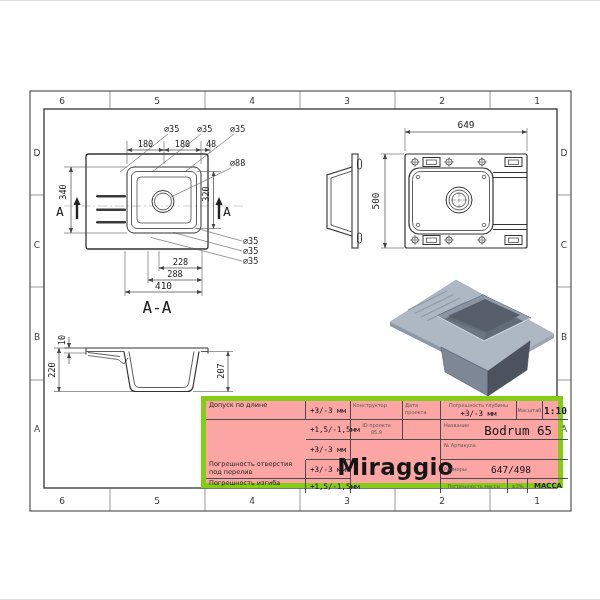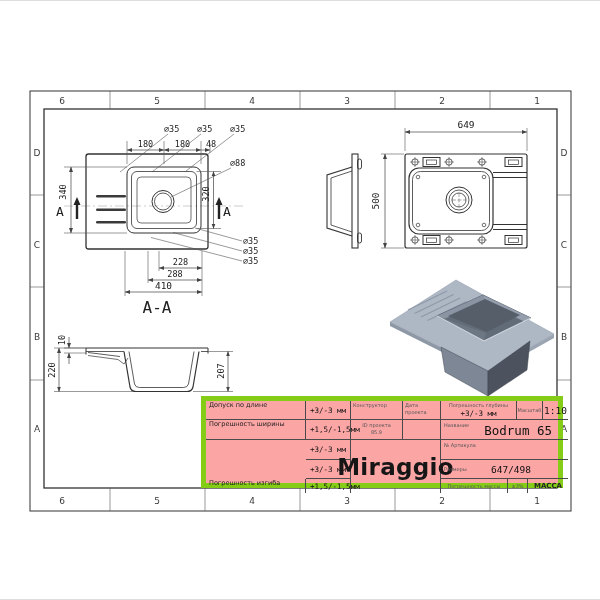--- a/index.html
+++ b/index.html
@@ -301,42 +301,42 @@
     <polygon points="448,315 485,298 520,314 487,331" fill="#565e6a"></polygon>
     <polygon points="437,315 484,340 486,332 443,317" fill="#6d7683"></polygon>
     <polyline points="531,317 484,340 437,315" fill="none" stroke="#cfd6df" stroke-width="1.2"></polyline>
   </g>
 </svg>
 
 <div class="tblock">
 
   <div class="cell bR bB tol-label" style="left:0;top:0;width:100px;height:19px;">Допуск по длине</div>
   <div class="cell bR bB tol-value" style="left:100px;top:0;width:45px;height:19px;">+3/-3 мм</div>
-  <div class="cell bR bB tol-label" style="left:0;top:19px;width:100px;height:20px;">Погрешность ширины</div>
   <div class="cell bR bB tol-value" style="left:100px;top:19px;width:45px;height:20px;">+1,5/-1,5мм</div>
   <div class="cell bR bB tol-value" style="left:100px;top:39px;width:45px;height:20px;">+3/-3 мм</div>
+  <div class="cell bR bB tol-label" style="left:0;top:59px;width:100px;height:19px;">Погрешность отверстия под перелив</div>
   <div class="cell bR bB tol-value" style="left:100px;top:59px;width:45px;height:19px;">+3/-3 мм</div>
   <div class="cell bR tol-label" style="left:0;top:78px;width:100px;height:14px;">Погрешность изгиба</div>
   <div class="cell bR tol-value" style="left:100px;top:78px;width:45px;height:14px;">+1,5/-1,5мм</div>
 
   <div class="cell bR bB tiny hdrcell" style="left:145px;top:0;width:52px;height:19px;">Конструктор</div>
   <div class="cell bR bB tiny hdrcell" style="left:197px;top:0;width:38px;height:19px;">Дата проекта</div>
   <div class="cell bR bB" style="left:145px;top:19px;width:52px;height:20px;">
     <div class="tiny" style="text-align:center;margin-top:2px;">ID проекта</div>
     <div class="tiny" style="text-align:center;">85.9</div>
   </div>
   <div class="cell bR bB" style="left:197px;top:19px;width:38px;height:20px;"></div>
   <div class="cell bR logo" style="left:145px;top:39px;width:90px;height:53px;">Miraggio</div>
 
   <div class="cell bR bB" style="left:235px;top:0;width:76px;height:19px;">
     <div class="tiny" style="text-align:center;margin-top:1px;">Погрешность глубины</div>
     <div class="valmono" style="text-align:center;font-size:7.5px;">+3/-3 мм</div>
   </div>
   <div class="cell bR bB center tiny" style="left:311px;top:0;width:26px;height:19px;">Масштаб</div>
-  <div class="cell bB center valmono" style="left:337px;top:0;width:25px;height:19px;font-size:9.5px;">1:10</div>
+  <div class="cell bB center valmono" style="left:337px;top:0;width:25px;height:19px;font-size:9.5px;font-weight:bold;">1:10</div>
 
   <div class="cell bB" style="left:235px;top:19px;width:127px;height:20px;">
     <div class="tiny" style="position:absolute;left:3px;top:2px;">Название</div>
     <div class="valmono" style="position:absolute;right:16px;top:3px;font-size:12.5px;">Bodrum 65</div>
   </div>
   <div class="cell bB" style="left:235px;top:39px;width:127px;height:20px;">
     <div class="tiny" style="position:absolute;left:3px;top:2px;">№ Артикула</div>
   </div>
   <div class="cell bB" style="left:235px;top:59px;width:127px;height:19px;">
     <div class="tiny" style="position:absolute;left:3px;top:6px;">Размеры</div>

